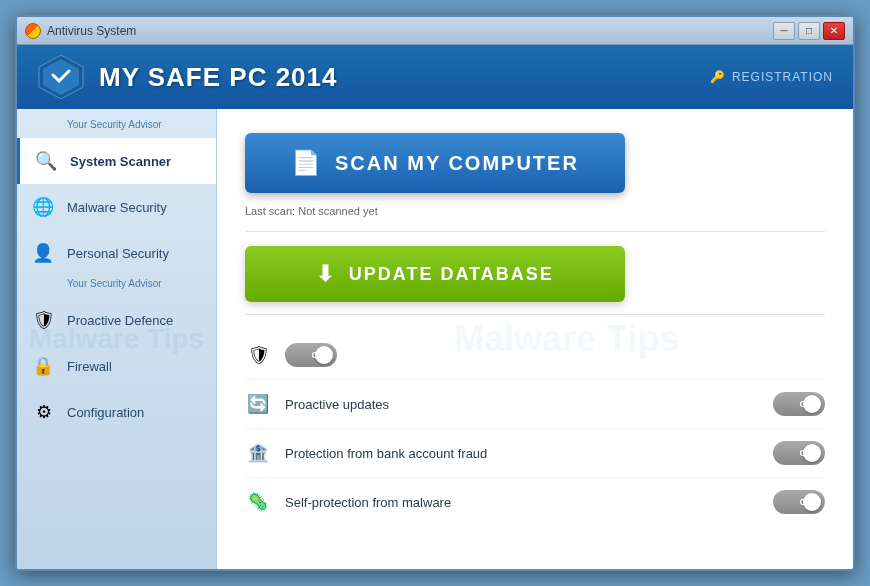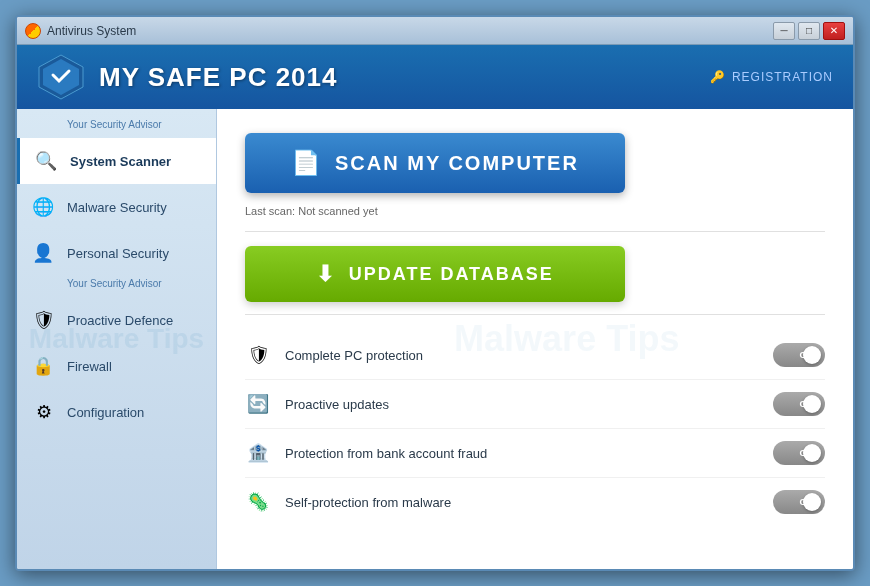--- a/index.html
+++ b/index.html
@@ -406,21 +406,20 @@
       <button class="update-btn">
         <span class="update-btn-icon">⬇</span>
         <span>UPDATE DATABASE</span>
       </button>
 
 
       <div class="divider2"></div>
 
       <div class="protection-item">
         <div class="prot-icon">🛡</div>
-        <span class="prot-label">Complete PC protection</span>
         <div class="toggle-off">
           <div class="toggle-knob"></div>
         </div>
       </div>
 
       <div class="protection-item">
         <div class="prot-icon">🔄</div>
         <span class="prot-label">Proactive updates</span>
         <div class="toggle-off">
           <div class="toggle-knob"></div>

